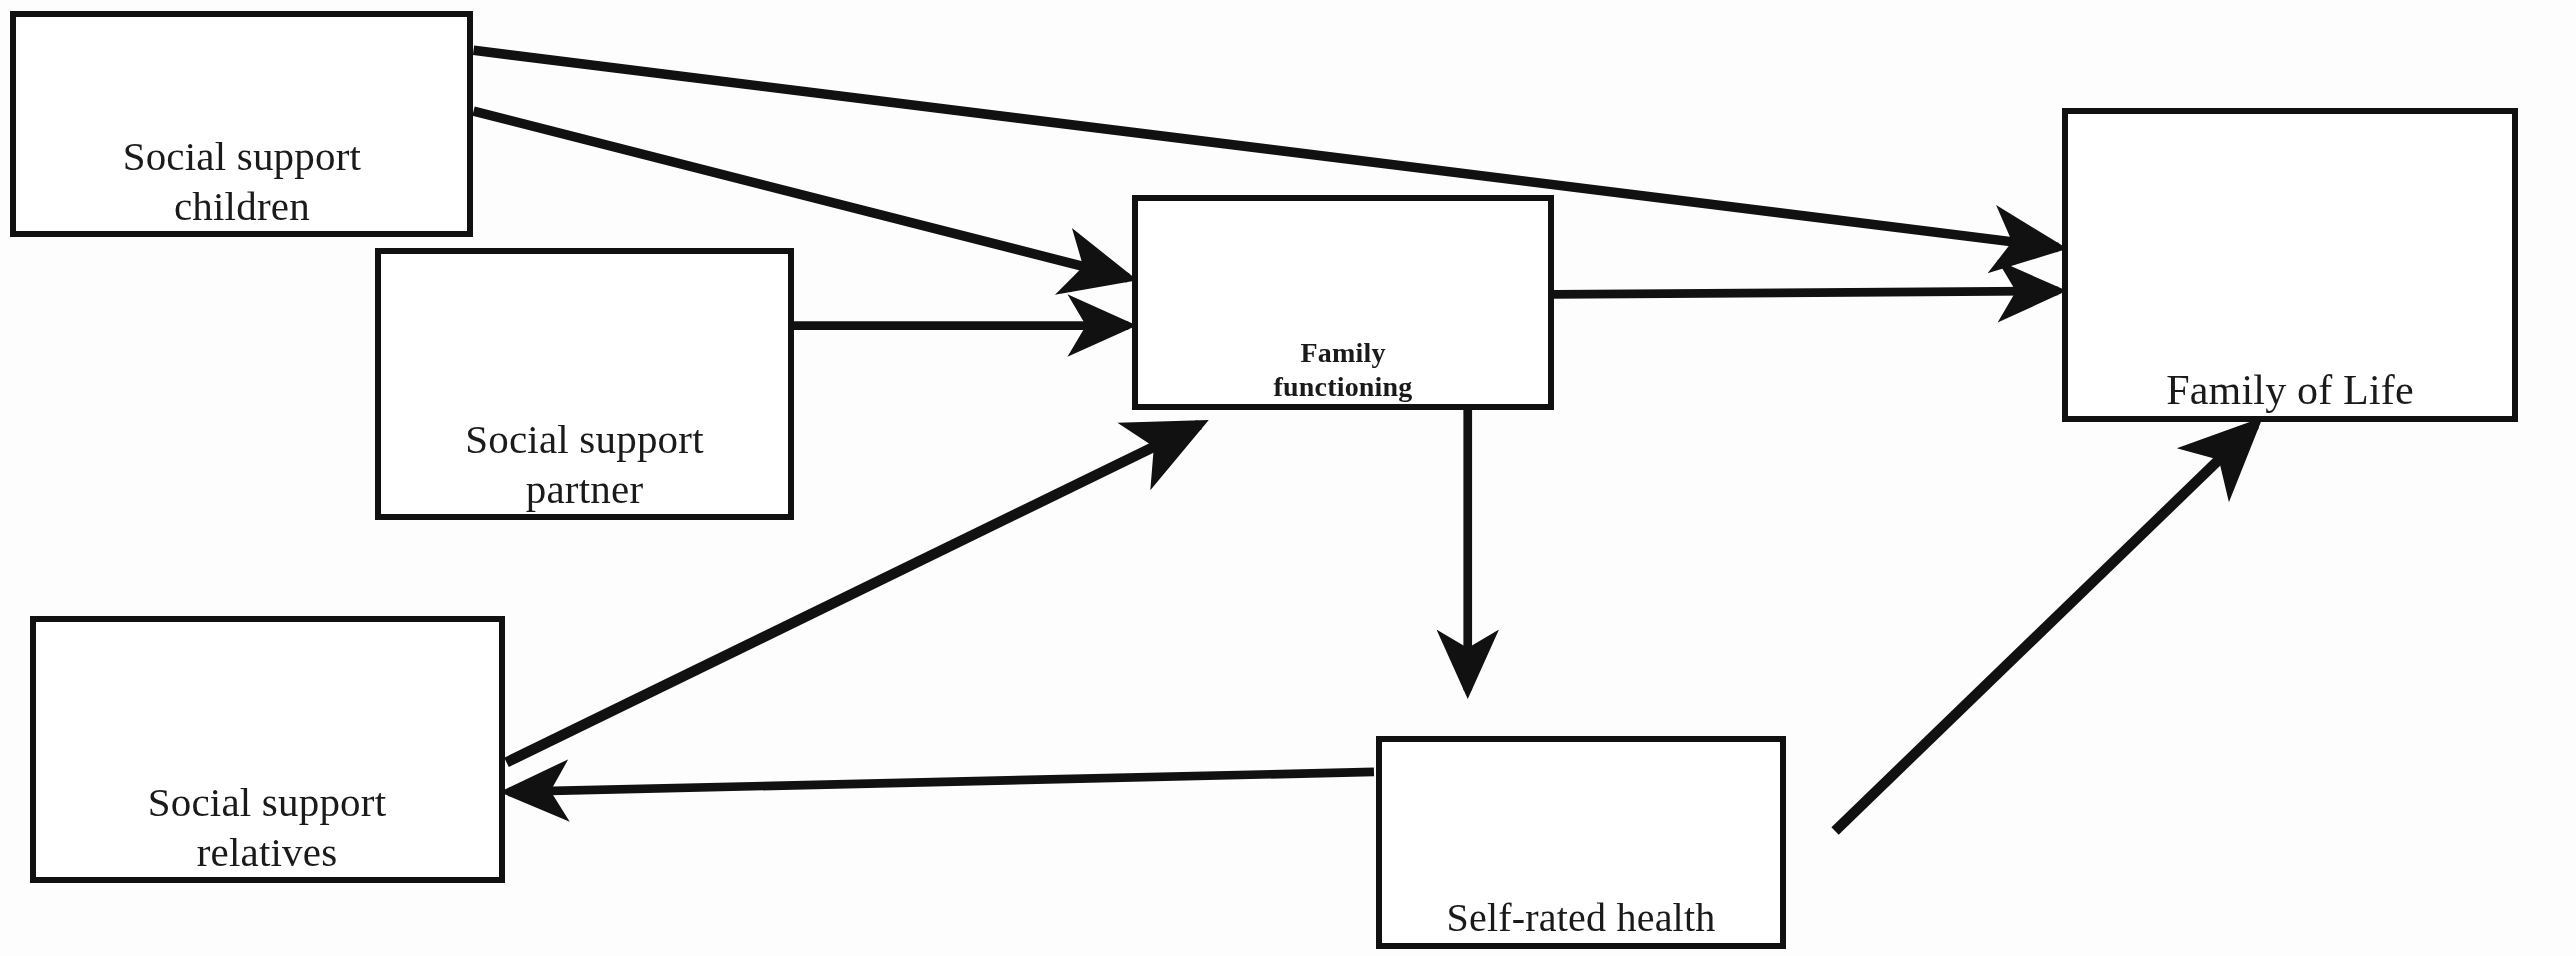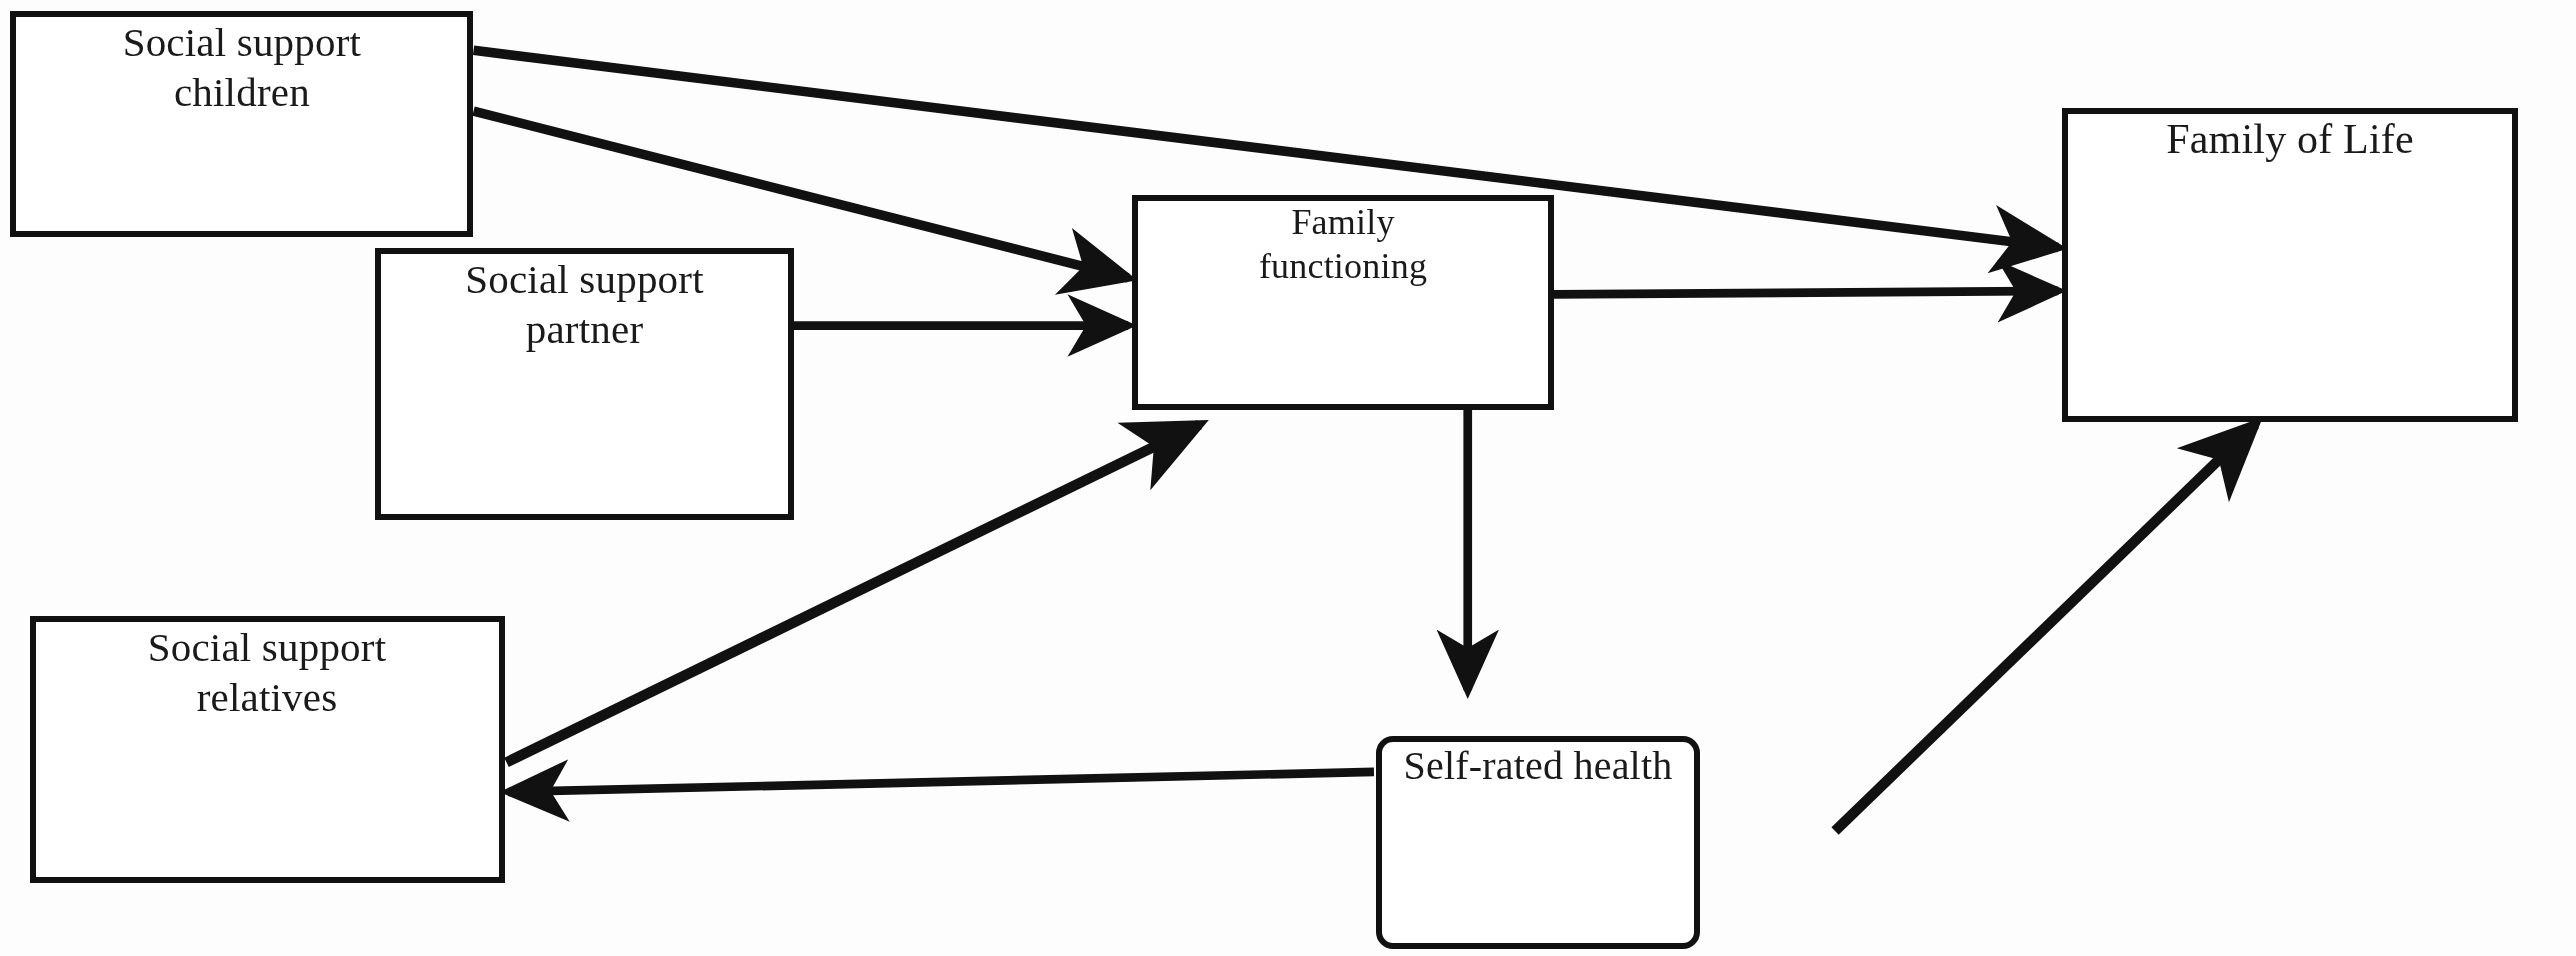--- a/index.html
+++ b/index.html
@@ -25,43 +25,43 @@
     width: 2576px;
     height: 956px;
     pointer-events: none;
   }
   .node-box {
     position: absolute;
     box-sizing: border-box;
     background: #ffffff;
     border: 6px solid #111111;
     display: flex;
-    align-items: flex-start;
+    align-items: flex-end;
     justify-content: center;
     text-align: center;
     z-index: 5;
   }
   .node-label {
     font-size: 41px;
     line-height: 1.22;
     color: #1a1a1a;
     letter-spacing: 0.2px;
     padding: 0 8.7px;
     white-space: pre-line;
     font-weight: 400;
   }
   
   #node-ss-children  { left: 10.4px;   top: 11.3px;  width: 463px;  height: 226px; }
   #node-ss-partner   { left: 375px;  top: 248px; width: 419px;  height: 272px; }
   #node-ss-relatives { left: 29.5px;   top: 616px; width: 475px;  height: 267px; }
   #node-family       { left: 1132px; top: 195px; width: 422px;  height: 215px; }
-  #node-srh          { left: 1376px; top: 736px; width: 324px;  height: 213px; border-radius: 17px; }
+  #node-srh          { left: 1376px; top: 736px; width: 410px;  height: 213px; }
   #node-qol          { left: 2062px; top: 108px; width: 456px;  height: 314px; }
 
-  #node-family .node-label { font-size: 36px; }
+  #node-family .node-label { font-size: 28px; font-weight: bold; }
   #node-qol .node-label    { font-size: 42px; }
   #node-srh .node-label    { font-size: 40px; }
 </style>
 </head>
 <body>
 
 <div id="diagram-root">
 
   <svg id="edge-layer" viewBox="0 0 2966 1101" width="2576" height="956">
     <defs>

